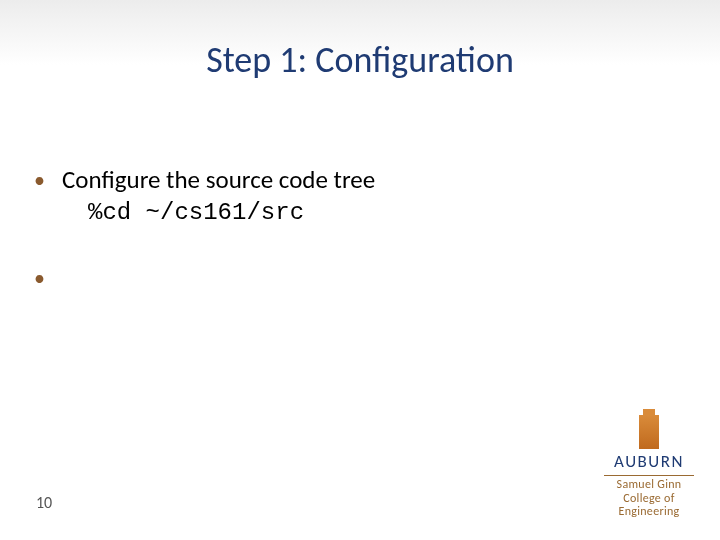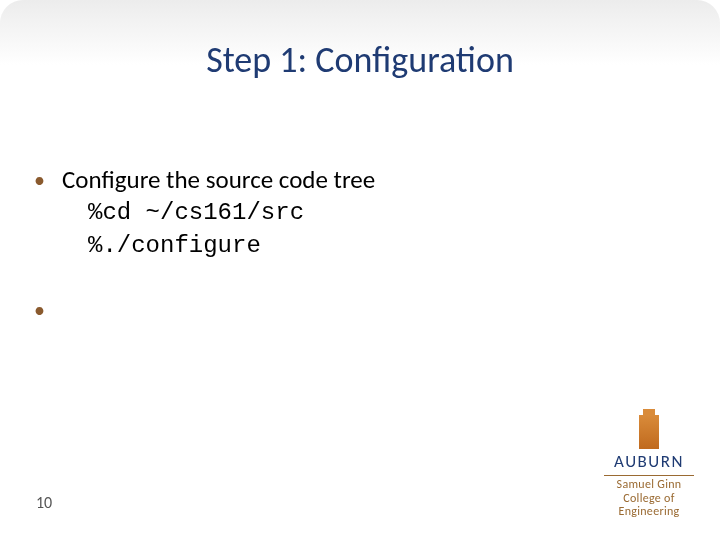--- a/index.html
+++ b/index.html
@@ -10,21 +10,20 @@
     background: #ffffff;
     font-family: Calibri, "Segoe UI", sans-serif;
     overflow: hidden;
     position: relative;
   }
   .slide {
     width: 720px;
     height: 540px;
     position: relative;
     background: linear-gradient(to bottom, #ececec 0%, #ffffff 12%, #ffffff 100%);
-    border-radius: 23px;
   }
   .title {
     position: absolute;
     top: 38px;
     left: 0;
     width: 100%;
     text-align: center;
     font-size: 36px;
     color: #1f3b73;
     font-weight: 400;
@@ -120,21 +119,20 @@
   <div class="title">Step 1: Configuration</div>
 
   <div class="content">
 
     <div class="bullet-row">
       <div class="bullet-dot">•</div>
       <div class="bullet-text">Configure the source code tree</div>
     </div>
     <div class="code-block">
       <div class="code-line">%cd ~/cs161/src</div>
-      <div class="code-line">%./configure</div>
     </div>
 
     <div class="bullet-row">
       <div class="bullet-dot">•</div>
     </div>
     <div class="code-block">
     </div>
 
   </div>
 

